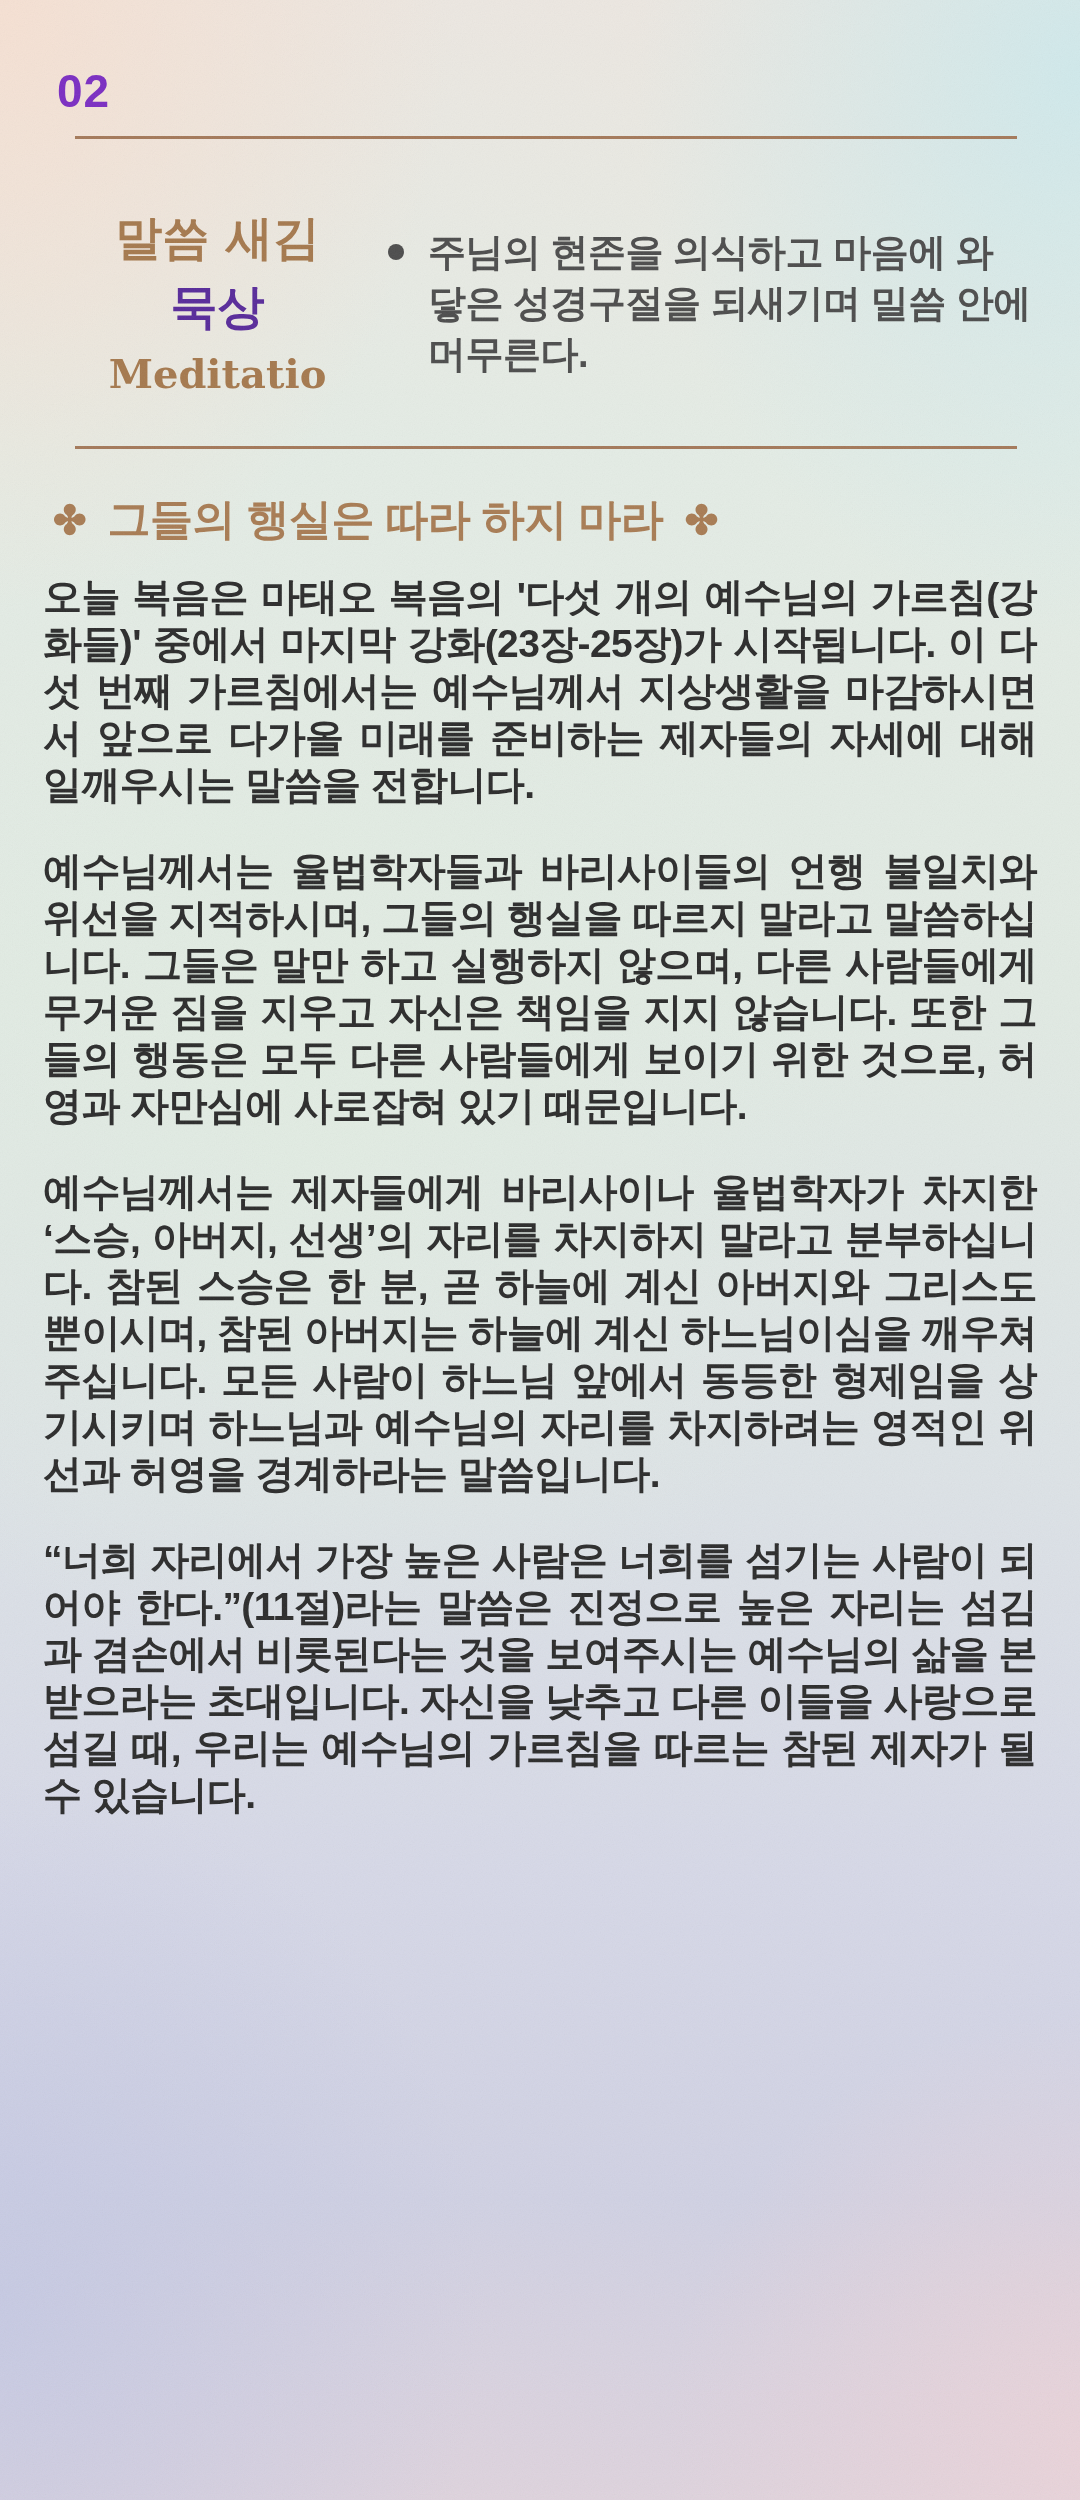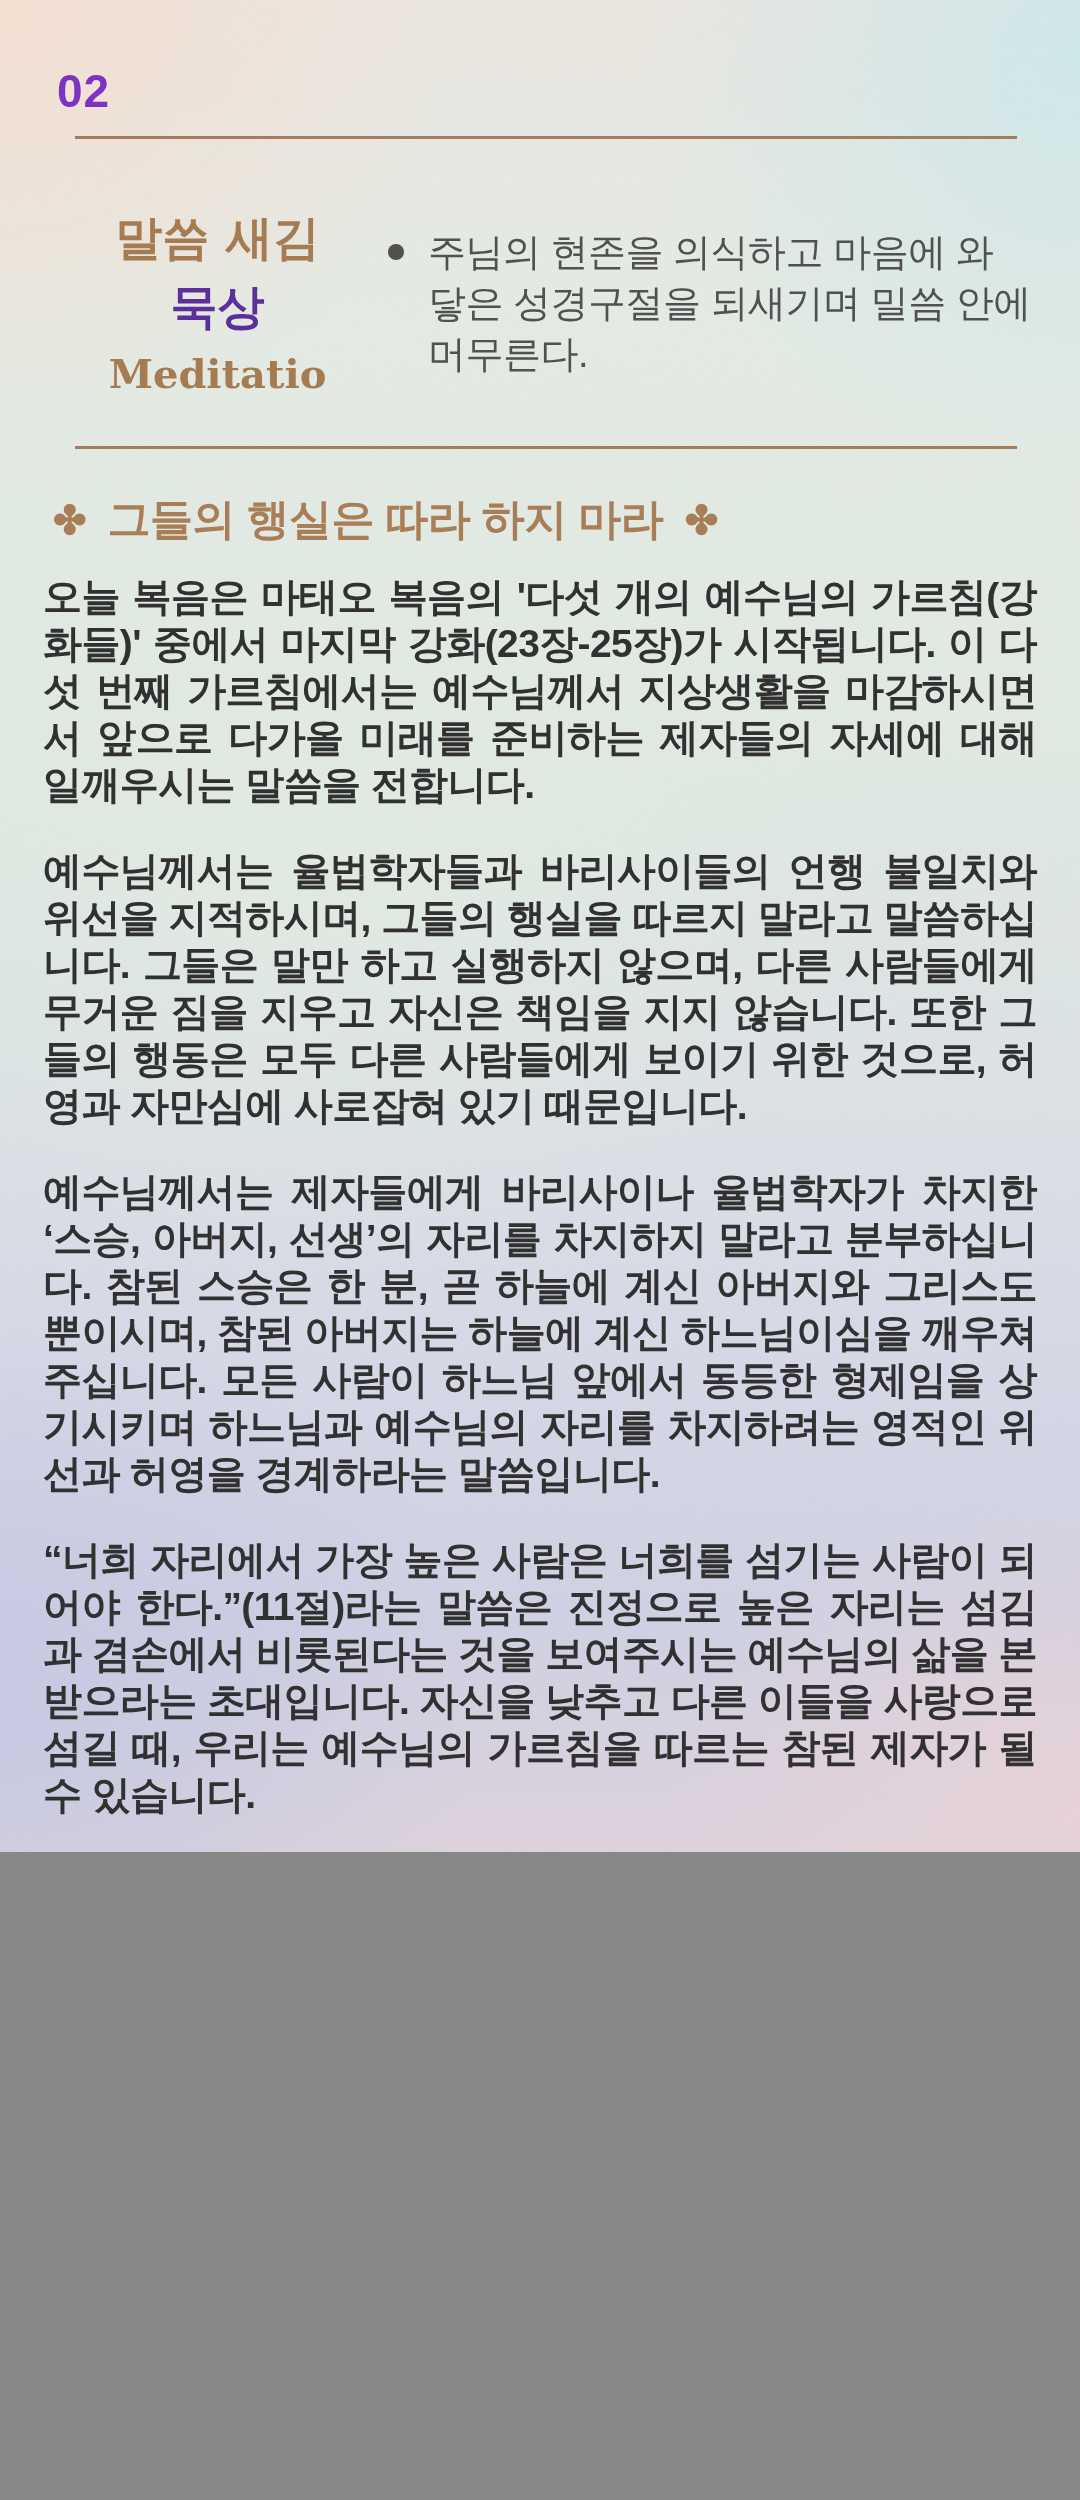--- a/index.html
+++ b/index.html
@@ -1,21 +1,21 @@
 <!DOCTYPE html>
 <html lang="ko"><head>
 <meta charset="utf-8">
 <style>
   html, body { margin: 0; padding: 0; }
   body { background: #888; }
 
   .page {
     position: relative;
     width: 1080px;
-    height: 1852px;
+    height: 2500px;
     overflow: hidden;
     font-family: "Liberation Sans", sans-serif;
     background:
       radial-gradient(60% 35% at 0% 0%,   rgba(246,224,210,0.95) 0%, rgba(246,224,210,0) 70%),
       radial-gradient(55% 30% at 100% 3%, rgba(205,233,236,0.90) 0%, rgba(205,233,236,0) 75%),
       radial-gradient(70% 30% at 30% 45%, rgba(226,237,226,0.75) 0%, rgba(226,237,226,0) 75%),
       radial-gradient(55% 25% at 100% 98%,rgba(233,211,217,0.95) 0%, rgba(233,211,217,0) 70%),
       radial-gradient(60% 28% at 0% 92%,  rgba(197,201,227,0.90) 0%, rgba(197,201,227,0) 75%),
       linear-gradient(180deg, #ece7e1 0%, #e4ece5 18%, #e1eae3 40%, #dde3e6 58%, #d6d8e7 75%, #d0d1e3 88%, #ded3dd 100%);
   }
@@ -95,21 +95,21 @@
   .bullet-dot {
     flex: none;
     width: 16px; height: 16px;
     border-radius: 50%;
     background: #4d4d4d;
     margin: 17px 24px 0 0;
   }
   .bullet-text {
     color: #4d4d4d;
     font-size: 38px;
-    font-weight: 400;
+    font-weight: 700;
     line-height: 51px;
     letter-spacing: -0.5px;
     word-break: break-all;
   }
 
   .article-title {
     margin: 42px 0 0 0;
     text-align: left;
     color: #a87c54;
     font-size: 43px;

